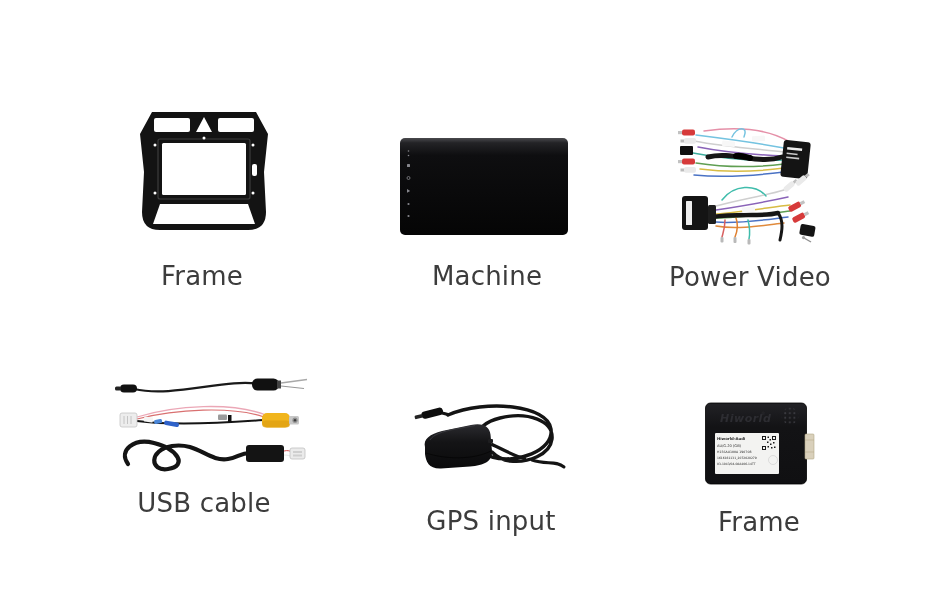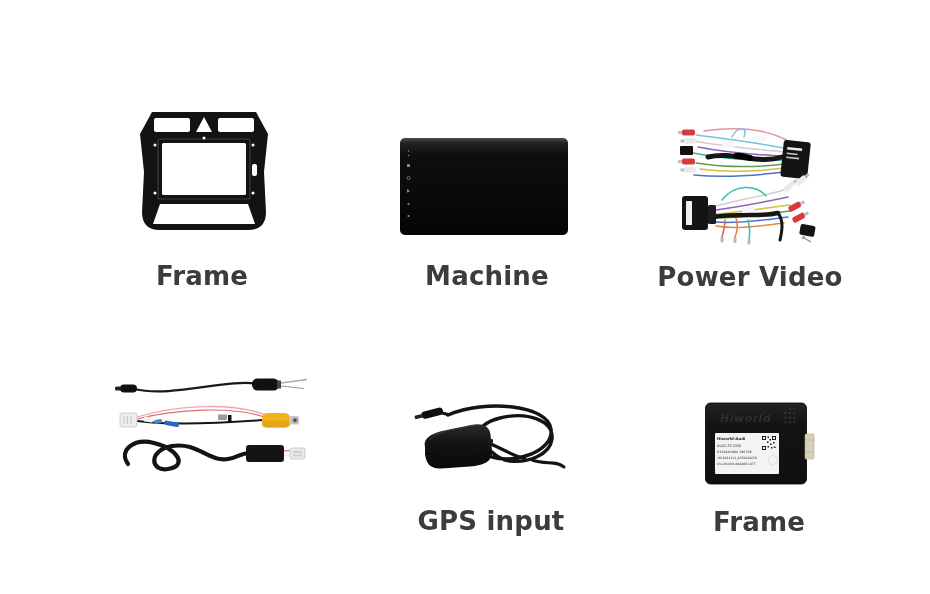--- a/index.html
+++ b/index.html
@@ -1,20 +1,20 @@
 <!DOCTYPE html>
 <html><head>
 <meta charset="utf-8">
 <style>
   html,body{margin:0;padding:0;background:#fff;}
   .canvas{position:relative;width:930px;height:594px;background:#ffffff;overflow:hidden;
           font-family:"DejaVu Sans","Liberation Sans",sans-serif;}
   .img{position:absolute;display:block;}
   .label{position:absolute;transform:translateX(-50%);font-size:26px;line-height:31px;
-         font-weight:700;color:#3c3c3c;letter-spacing:.2px;white-space:nowrap;text-align:left;}
+         font-weight:400;color:#3c3c3c;letter-spacing:.2px;white-space:nowrap;text-align:left;}
   .group{display:contents;}
   svg text{font-family:"DejaVu Sans","Liberation Sans",sans-serif;}
   .pw path{fill:none;}
 </style>
 </head>
 <body>
 
 <div class="canvas">
 
   
@@ -189,20 +189,21 @@
         <path d="M14,90 C4,76 20,64 40,69 C64,75 74,92 54,95 C36,98 34,76 58,72 C84,68 94,88 114,85 C124,83.5 126,79 136,79" stroke="#141414" stroke-width="4.2" fill="none" stroke-linecap="round"></path>
         <rect x="132" y="71" width="38" height="17" rx="3" fill="#141414"></rect>
         <path d="M170,77 C174,76 176,77 178,78" stroke="#d05050" stroke-width="1" fill="none"></path>
         <path d="M170,81 C174,81 176,82 178,82" stroke="#e6e6e6" stroke-width="1" fill="none"></path>
         <rect x="176" y="74" width="15" height="11" rx="2" fill="#ebebeb" stroke="#c0c0c0" stroke-width="0.8"></rect>
         <rect x="179" y="77" width="9" height="2" fill="#cfcfcf"></rect>
         <rect x="179" y="80.5" width="9" height="2" fill="#cfcfcf"></rect>
       </g>
     </svg>
     <div class="label" style="left:204px;top:488px">
+      <div>USB cable</div>
     </div>
   </div>
 
   
   <div class="group">
     <svg class="img" style="left:412px;top:396px" width="155" height="84" viewBox="0 0 155 84">
       <defs>
         <linearGradient id="gpk" x1="0" y1="0" x2="0" y2="1">
           <stop offset="0" stop-color="#2b2b2f"></stop>
             <stop offset="0.4" stop-color="#141416"></stop>

